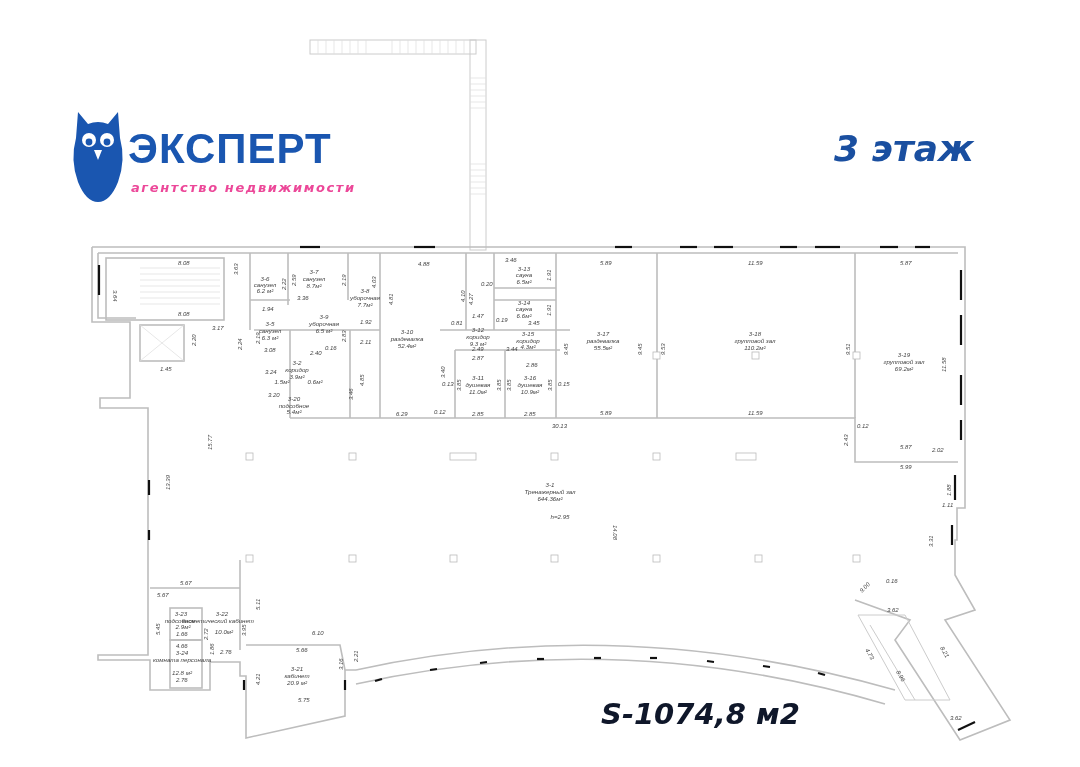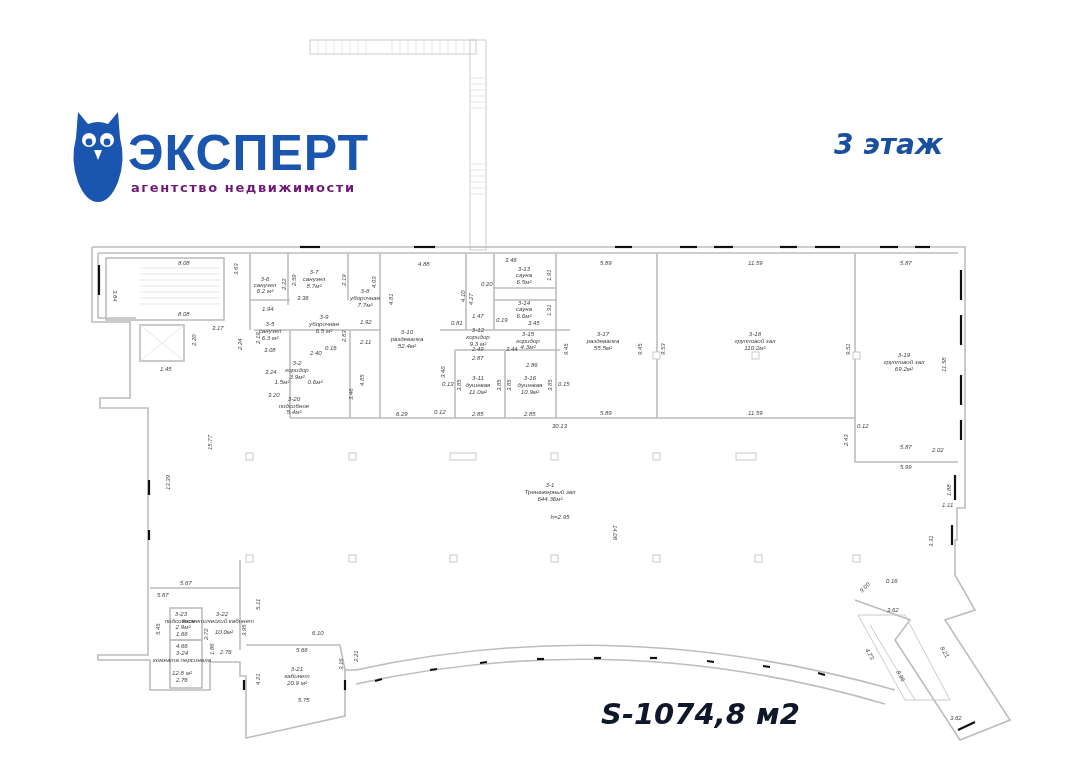--- a/index.html
+++ b/index.html
@@ -1,20 +1,20 @@
 <!DOCTYPE html>
 <html><head>
 <meta charset="utf-8">
 <style>
   html,body{margin:0;padding:0;background:#fff;}
   body{width:1080px;height:767px;position:relative;overflow:hidden;font-family:"Liberation Sans",sans-serif;}
   .abs{position:absolute;}
-  .logo-word{left:128px;top:128px;font-family:"Liberation Sans",sans-serif;font-weight:bold;font-size:50px;color:#1a56b0;letter-spacing:1px;line-height:1;}
-  .logo-sub{left:131px;top:180px;font-family:"DejaVu Sans",sans-serif;font-weight:bold;font-size:13px;color:#701a75;letter-spacing:1.6px;}
-  .floor-title{left:834px;top:128px;font-family:"DejaVu Sans",sans-serif;font-weight:bold;font-style:italic;font-size:28px;color:#1a4fa0;}
+  .logo-word{left:128px;top:128px;font-family:"Liberation Sans",sans-serif;font-weight:bold;font-size:42px;color:#1a56b0;letter-spacing:1px;line-height:1;}
+  .logo-sub{left:131px;top:180px;font-family:"DejaVu Sans",sans-serif;font-weight:bold;font-size:13px;color:#ec4899;letter-spacing:1.6px;font-style:italic;}
+  .floor-title{left:834px;top:128px;font-family:"DejaVu Sans",sans-serif;font-weight:bold;font-style:italic;font-size:36px;color:#1a4fa0;}
   .area-total{left:601px;top:697px;font-family:"DejaVu Sans",sans-serif;font-weight:bold;font-style:italic;font-size:29px;color:#0f172a;}
   svg text{font-family:"Liberation Sans",sans-serif;font-style:italic;fill:#444;}
   .dim{font-size:6px;}
   .rl{font-size:6.2px;text-anchor:middle;}
 </style>
 </head>
 <body>
 
 <div class="abs" style="left:70px;top:110px;width:320px;height:95px;">
   <svg class="abs" style="left:0;top:0" width="56" height="92" viewBox="0 0 56 92">

